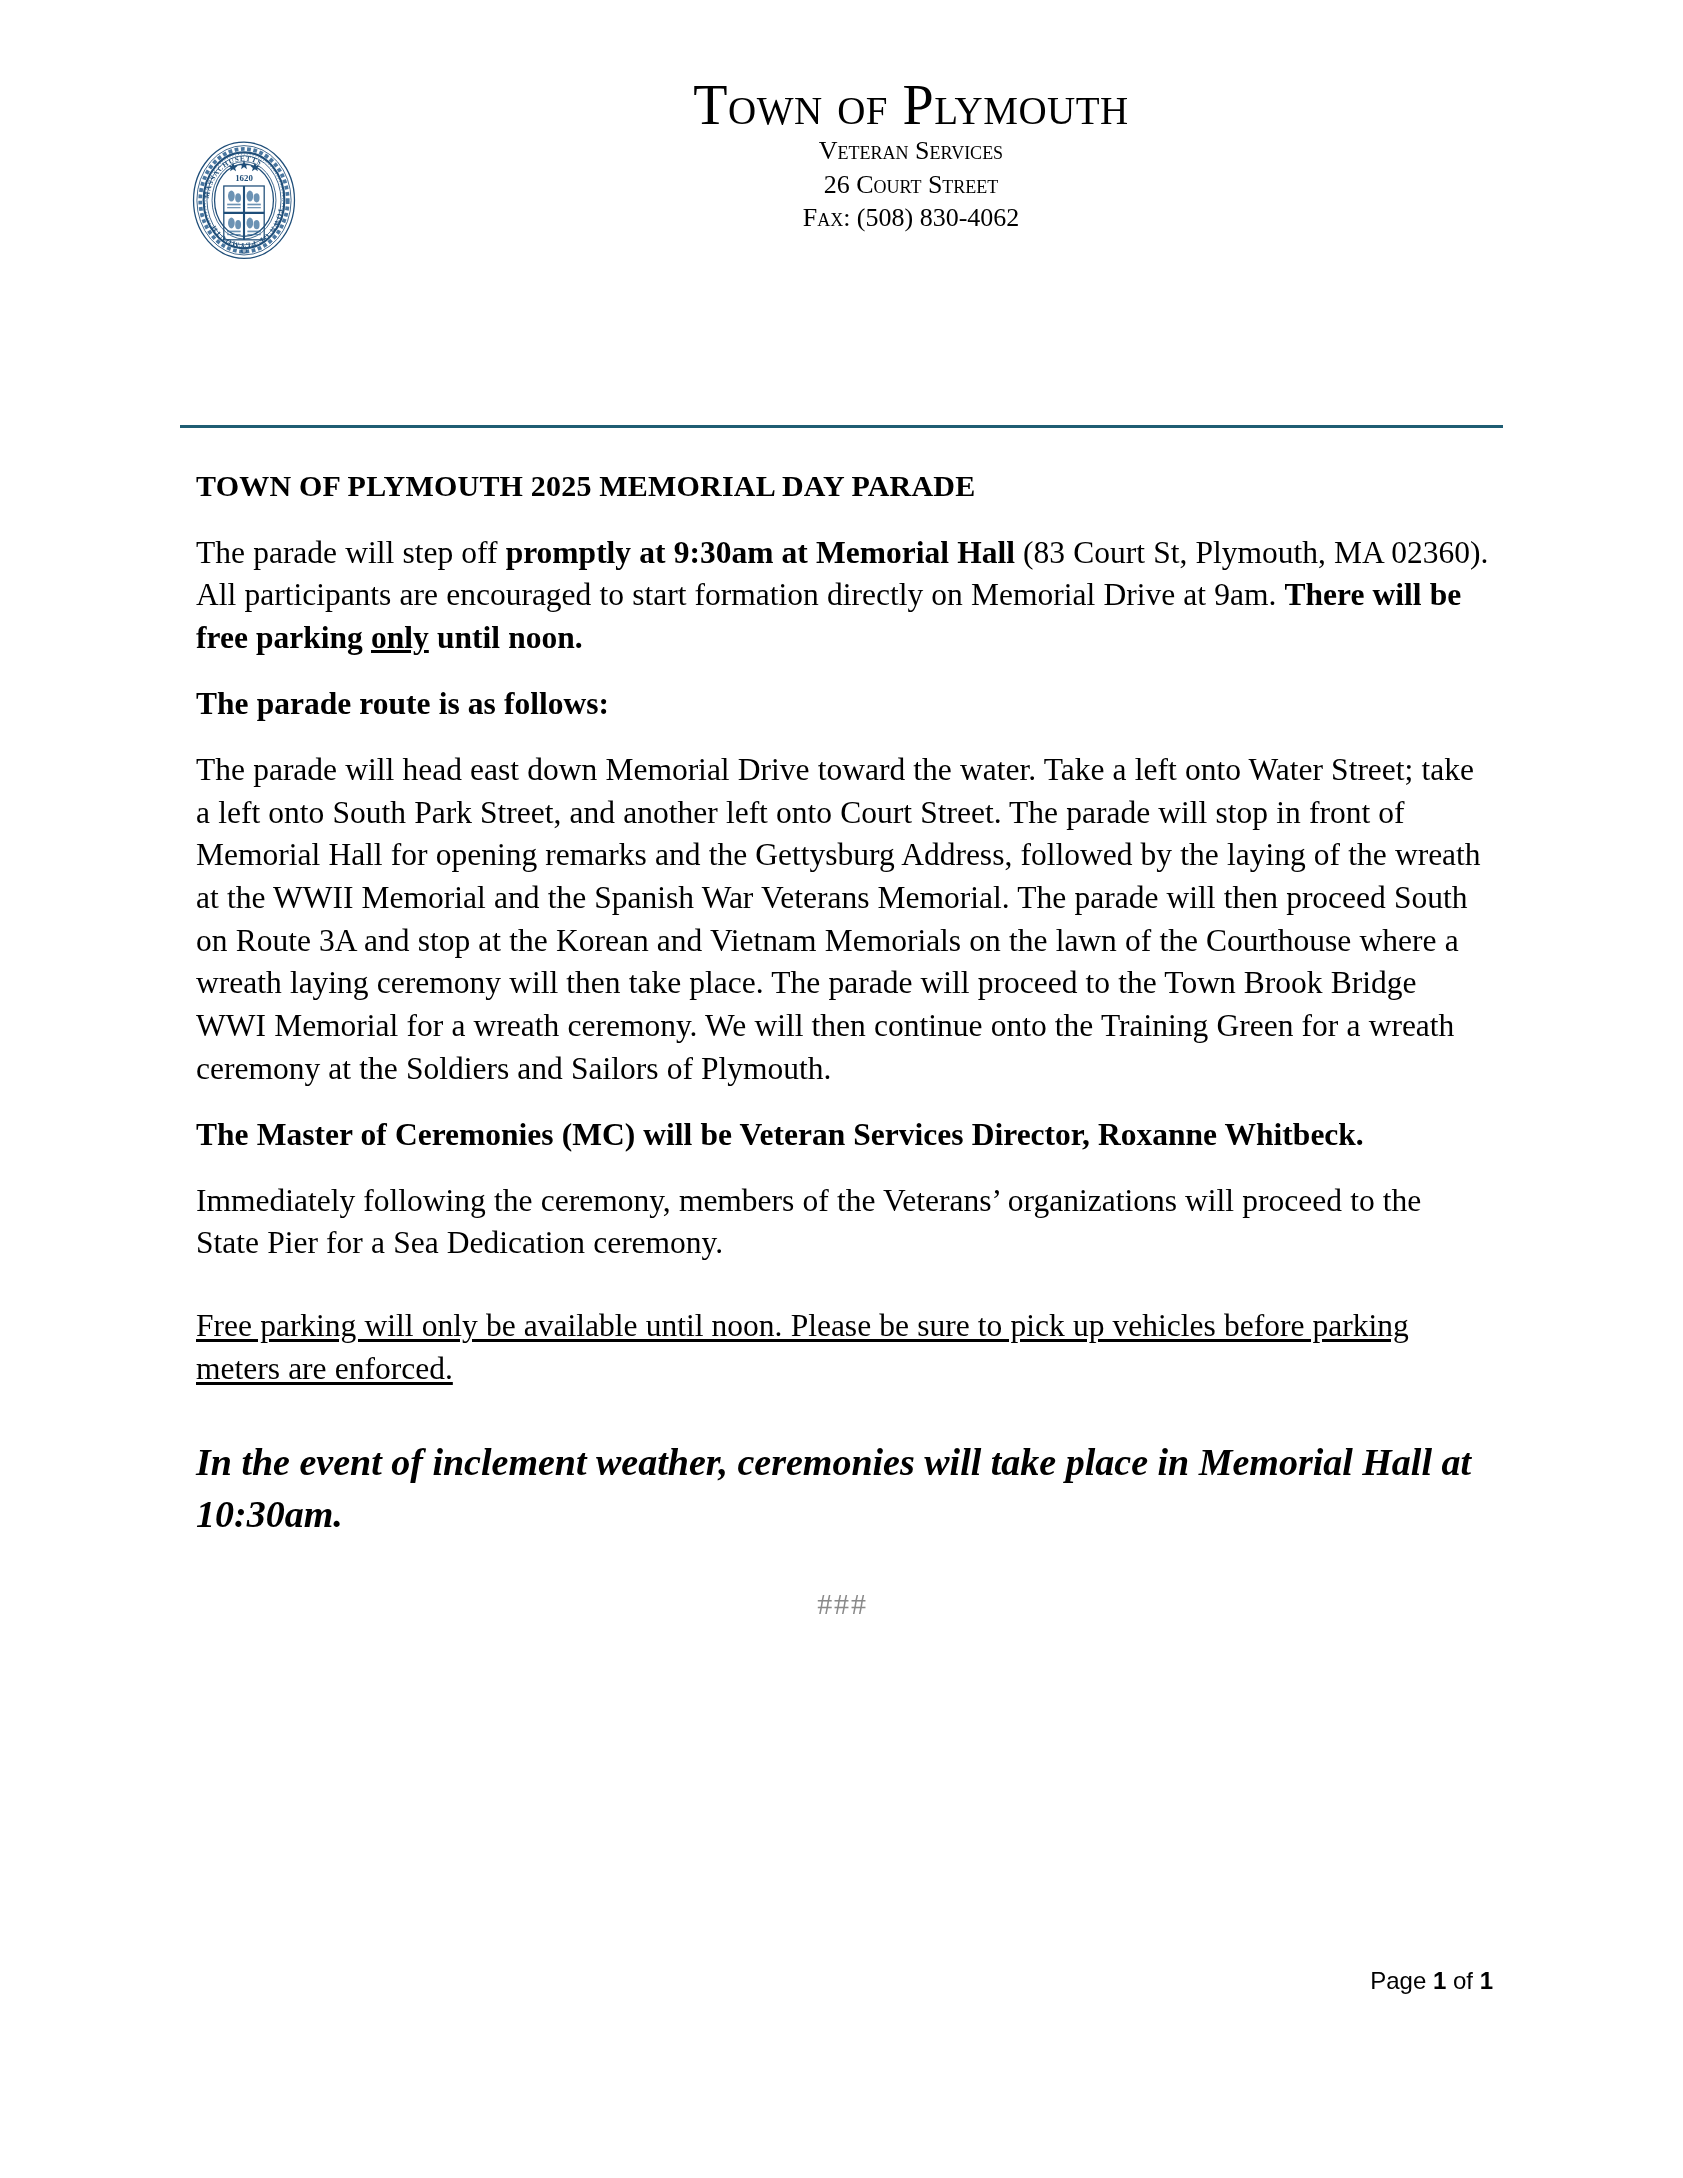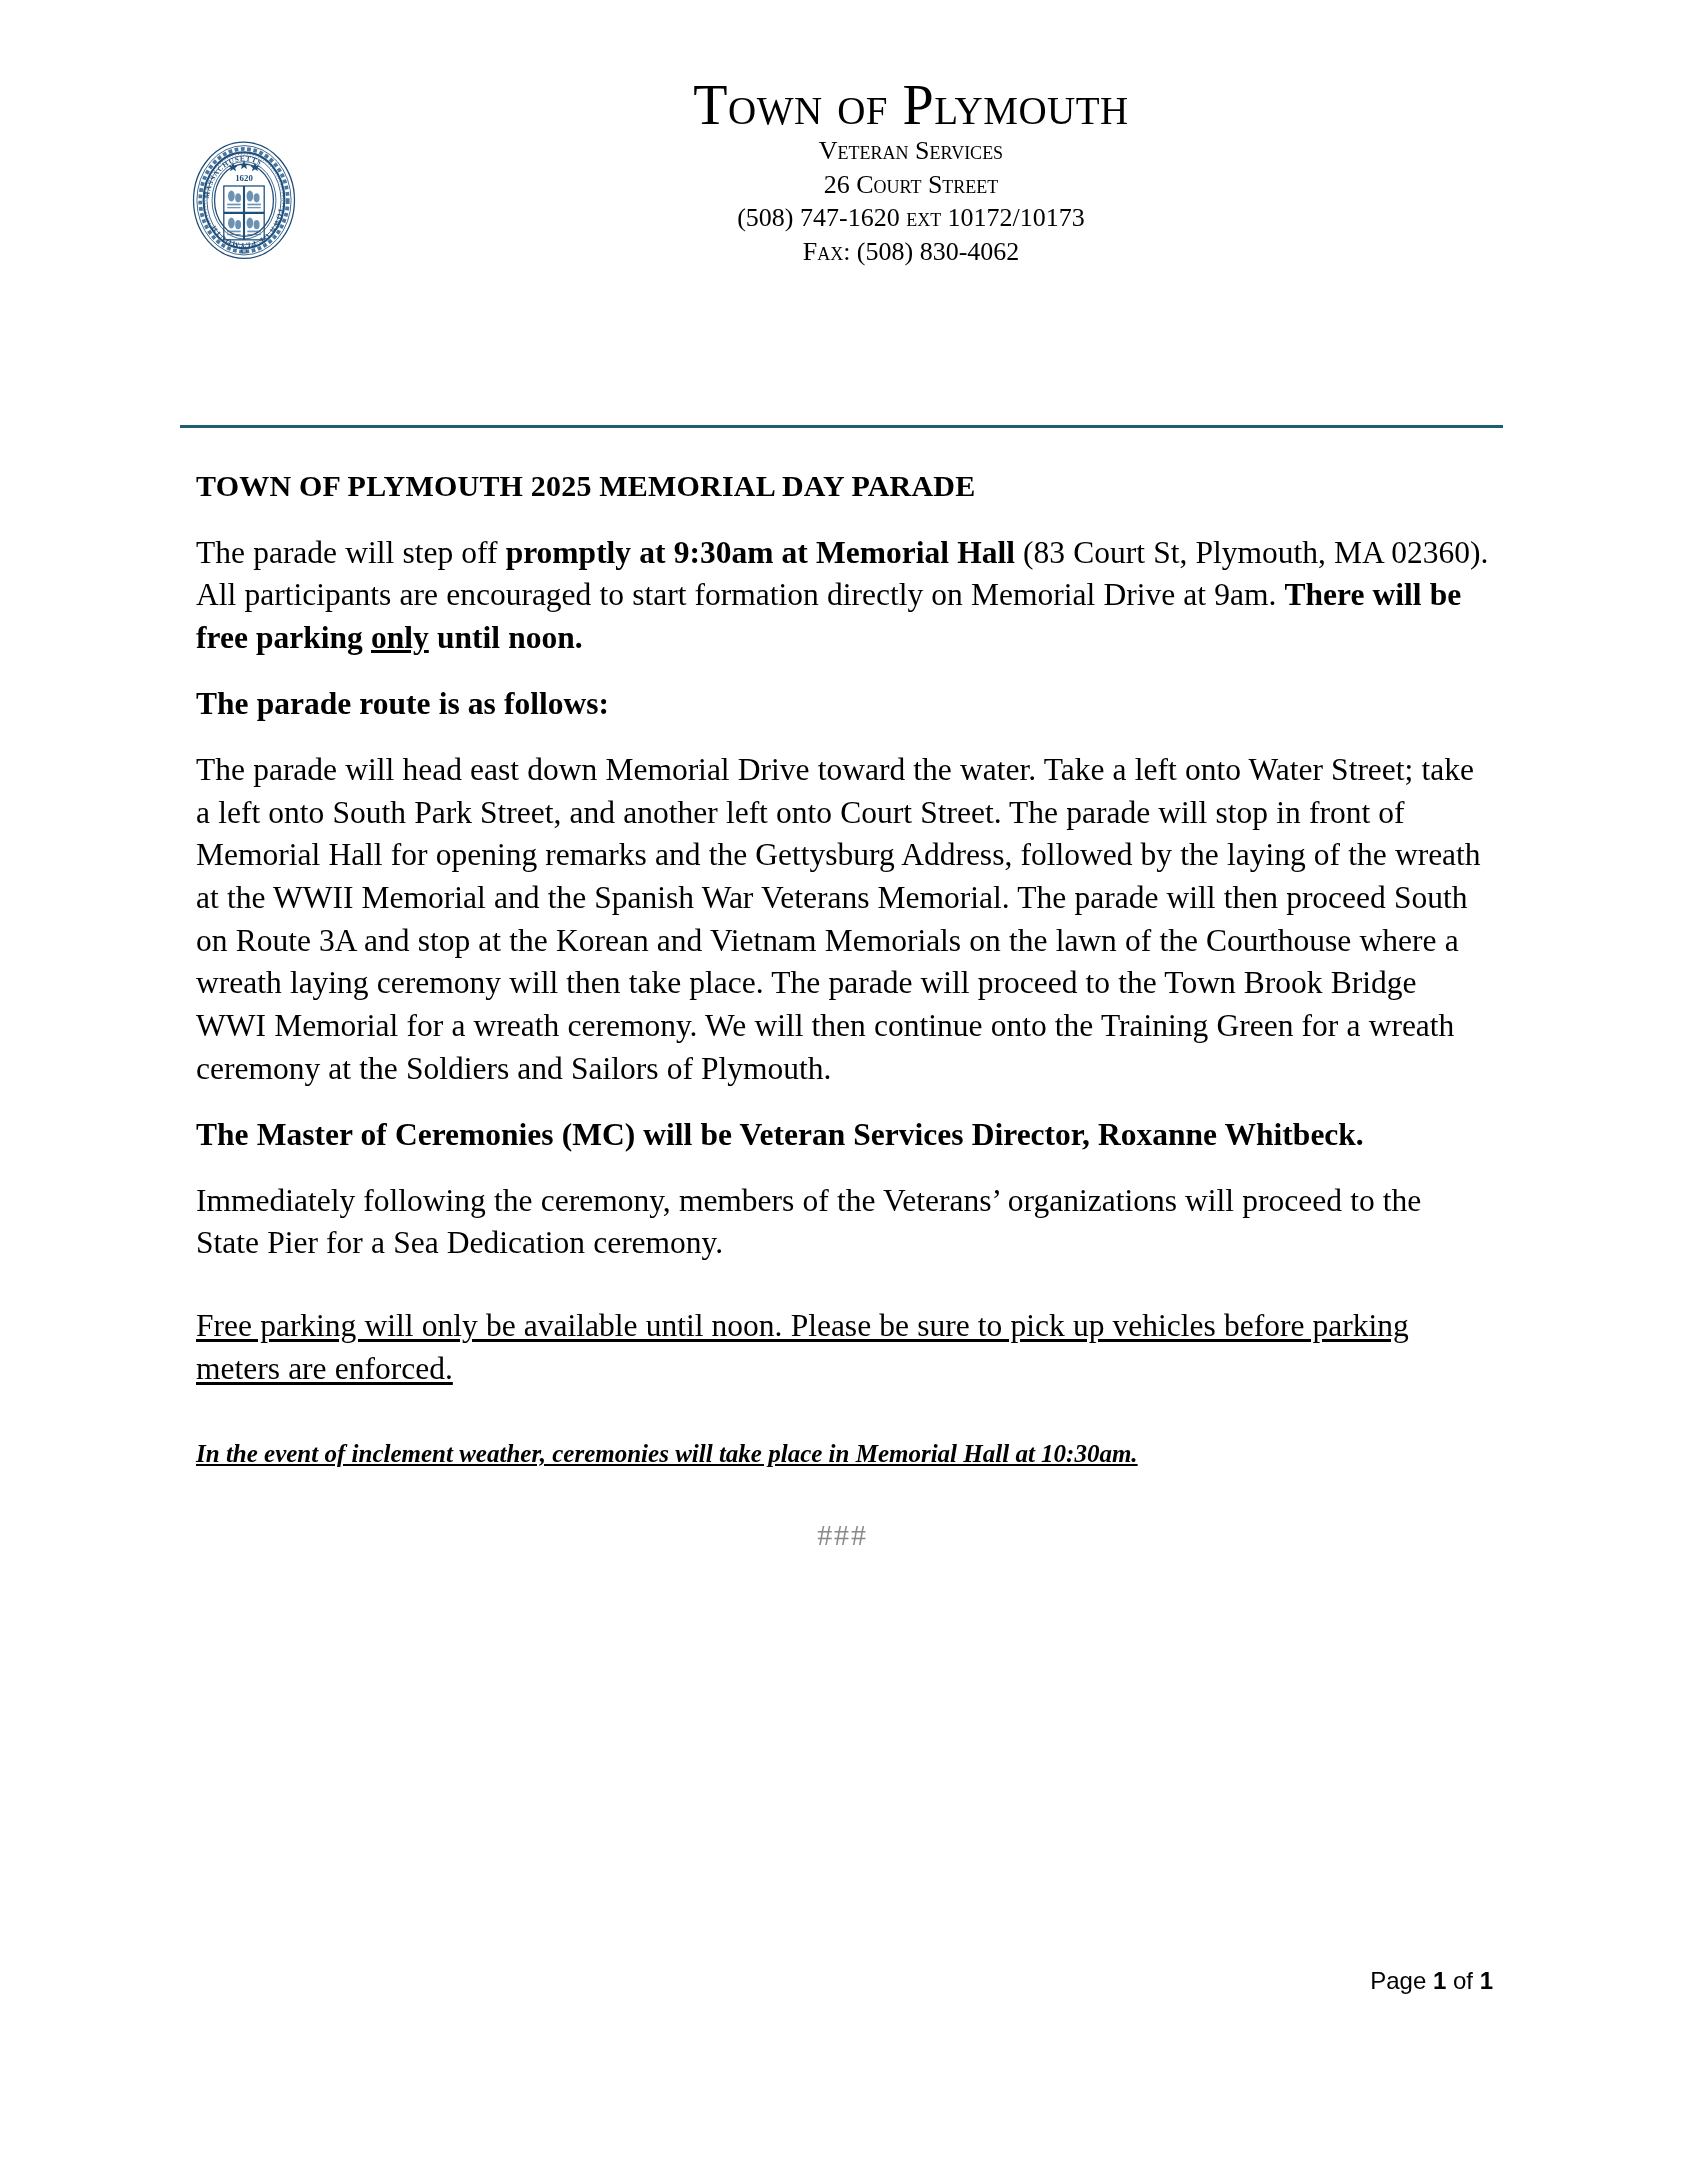--- a/index.html
+++ b/index.html
@@ -110,24 +110,23 @@
   p.gap-before { margin-top: 40px; }
 
   b, strong { font-weight: bold; }
   u { text-underline-offset: 1.8px; }
 
   .u-para { text-decoration: underline; text-underline-offset: 2.7px; }
 
   .italic-note {
     font-style: italic;
     font-weight: bold;
-    font-size: 25px;
+    font-size: 38px;
     line-height: 1.355;
     margin: 47px 0 0 0;
-    text-decoration: underline;
   }
 
   .end-mark {
     text-align: center;
     font-size: 30px;
     color: #8a8a8a;
     margin: 47px 0 0 0;
     letter-spacing: 1.8px;
   }
 
@@ -209,21 +208,20 @@
         <text font-family="Liberation Serif, serif" font-size="17" font-weight="bold" fill="#1f4e79" letter-spacing="2">
           <textPath href="#arcBottom" startOffset="6%">TOWN OF PLYMOUTH</textPath>
         </text>
       </svg>
     </div>
 
     <div class="header-text">
       <div class="org-title">Town of Plymouth</div>
       <div class="addr-line">Veteran Services</div>
       <div class="addr-line">26 Court Street</div>
-      <div class="addr-line">(508) 747-1620 ext 10172/10173</div>
       <div class="addr-line">Fax: (508) 830-4062</div>
     </div>
   </div>
 
   <div class="hrule" style="background: rgb(31, 93, 115);"></div>
 
   <div class="content">
 
     <div class="doc-title">TOWN OF PLYMOUTH 2025 MEMORIAL DAY PARADE</div>
 

